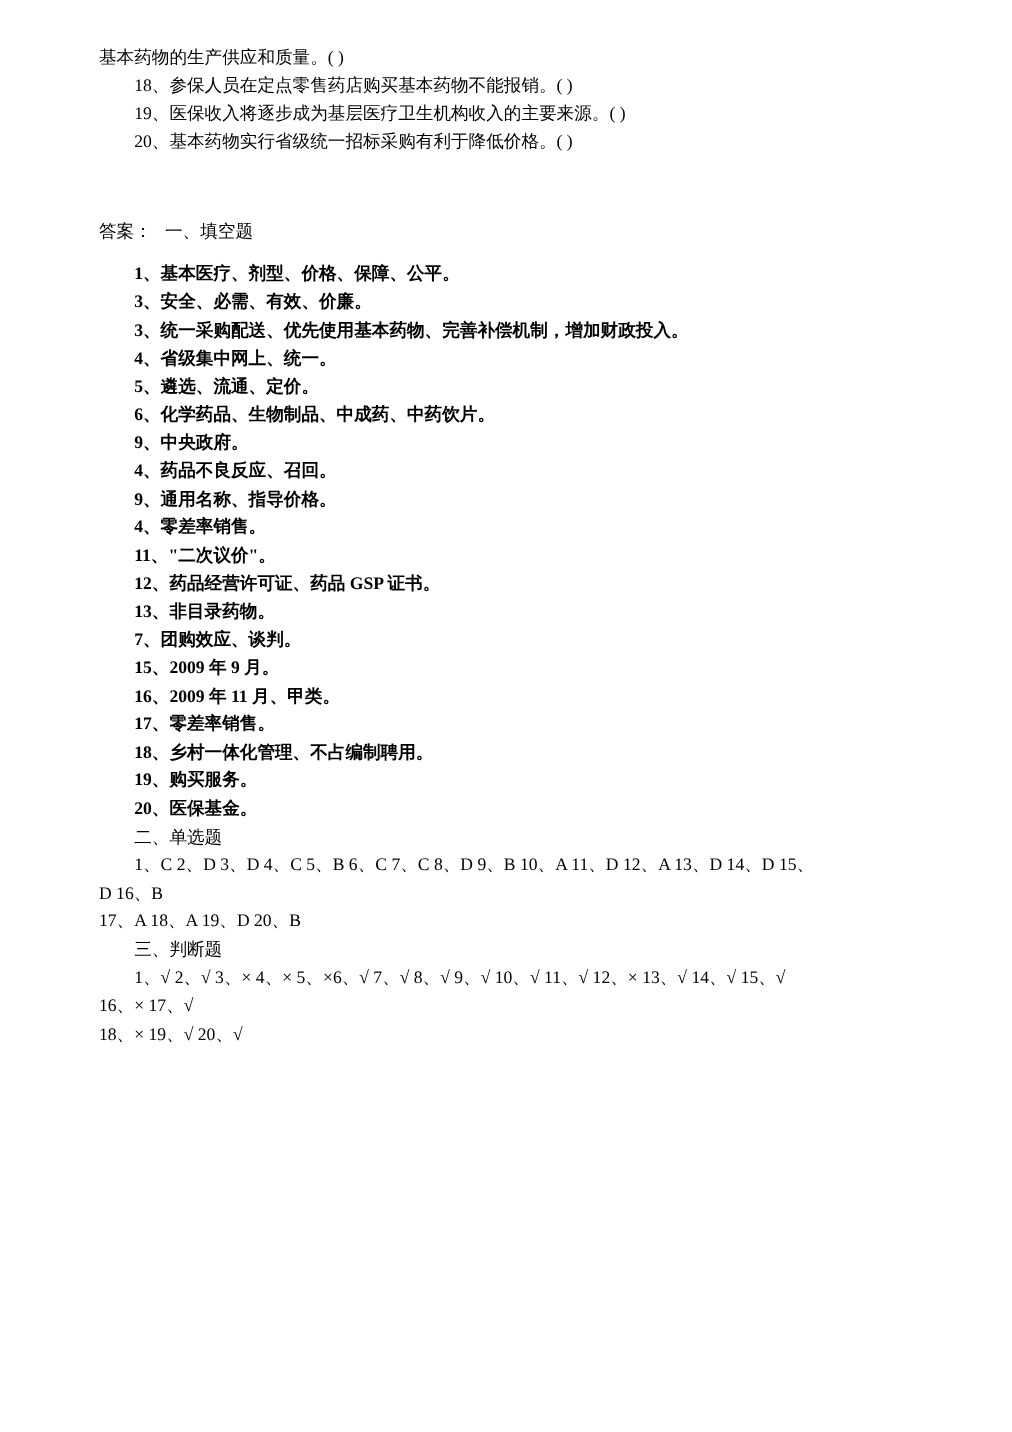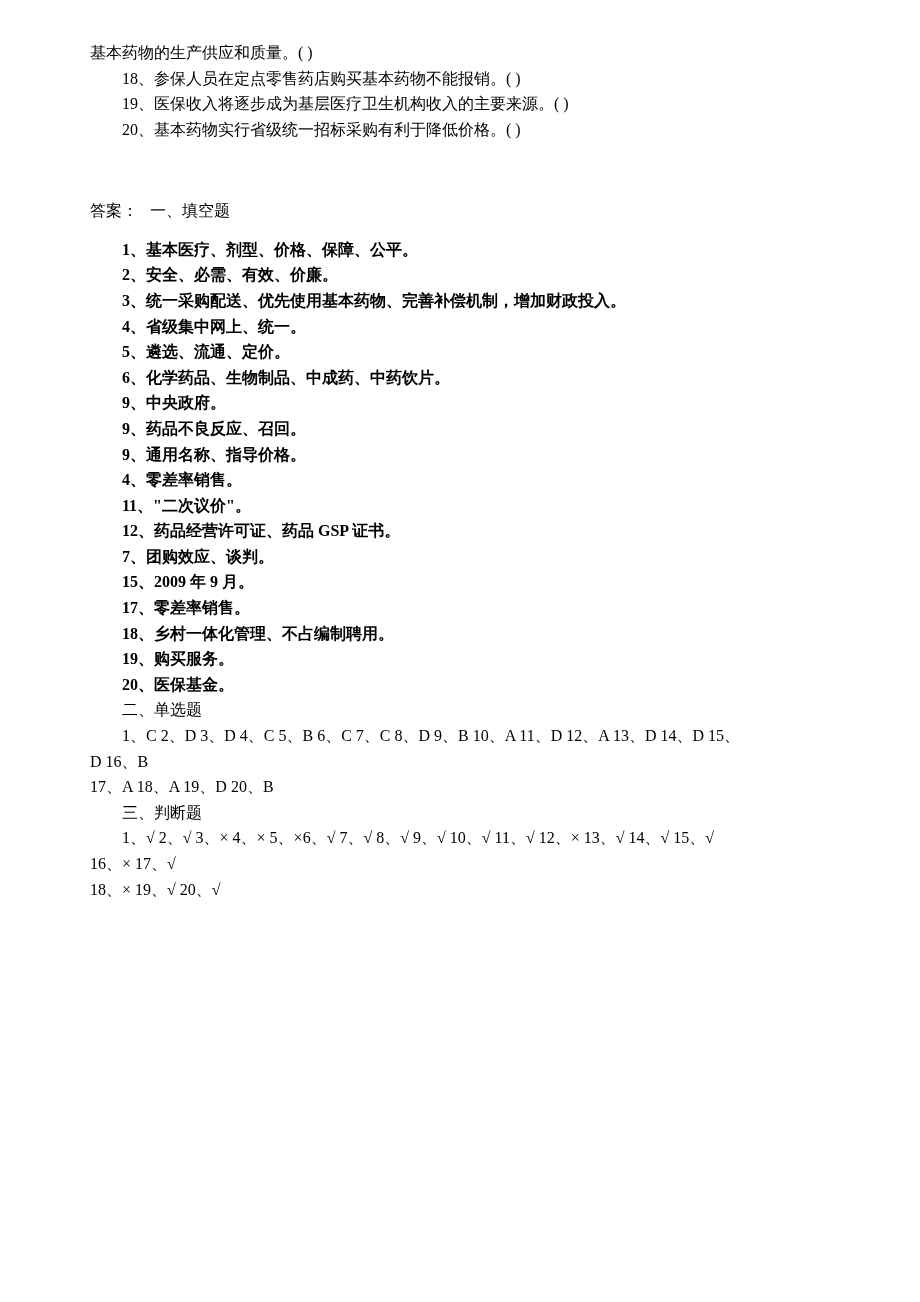--- a/index.html
+++ b/index.html
@@ -33,33 +33,35 @@
   <p class="line indent-1">18、参保人员在定点零售药店购买基本药物不能报销。(       )</p>
   <p class="line indent-1">19、医保收入将逐步成为基层医疗卫生机构收入的主要来源。(       )</p>
   <p class="line indent-1">20、基本药物实行省级统一招标采购有利于降低价格。(       )</p>
 
   <p class="line no-indent answer-head">
     <span>答案：</span>&nbsp;&nbsp;&nbsp;<span>一、填空题</span>
   </p>
 
   <div class="answer-block">
     <p class="line indent-1">1、基本医疗、剂型、价格、保障、公平。</p>
-    <p class="line indent-1">2、安全、必需、有效、价廉。</p>
+    <p class="line indent-1">3、安全、必需、有效、价廉。</p>
     <p class="line indent-1">3、统一采购配送、优先使用基本药物、完善补偿机制，增加财政投入。</p>
     <p class="line indent-1">4、省级集中网上、统一。</p>
     <p class="line indent-1">5、遴选、流通、定价。</p>
     <p class="line indent-1">6、化学药品、生物制品、中成药、中药饮片。</p>
     <p class="line indent-1">9、中央政府。</p>
-    <p class="line indent-1">9、药品不良反应、召回。</p>
+    <p class="line indent-1">4、药品不良反应、召回。</p>
     <p class="line indent-1">9、通用名称、指导价格。</p>
     <p class="line indent-1">4、零差率销售。</p>
     <p class="line indent-1">11、"二次议价"。</p>
     <p class="line indent-1">12、药品经营许可证、药品 GSP 证书。</p>
+    <p class="line indent-1">13、非目录药物。</p>
     <p class="line indent-1">7、团购效应、谈判。</p>
     <p class="line indent-1">15、2009 年 9 月。</p>
+    <p class="line indent-1">16、2009 年 11 月、甲类。</p>
     <p class="line indent-1">17、零差率销售。</p>
     <p class="line indent-1">18、乡村一体化管理、不占编制聘用。</p>
     <p class="line indent-1">19、购买服务。</p>
     <p class="line indent-1">20、医保基金。</p>
   </div>
 
   <p class="line indent-1">二、单选题</p>
   <p class="line indent-1">1、C 2、D 3、D 4、C 5、B 6、C 7、C 8、D 9、B 10、A 11、D 12、A 13、D 14、D 15、D 16、B</p>
   <p class="line no-indent">17、A 18、A 19、D 20、B</p>
 

